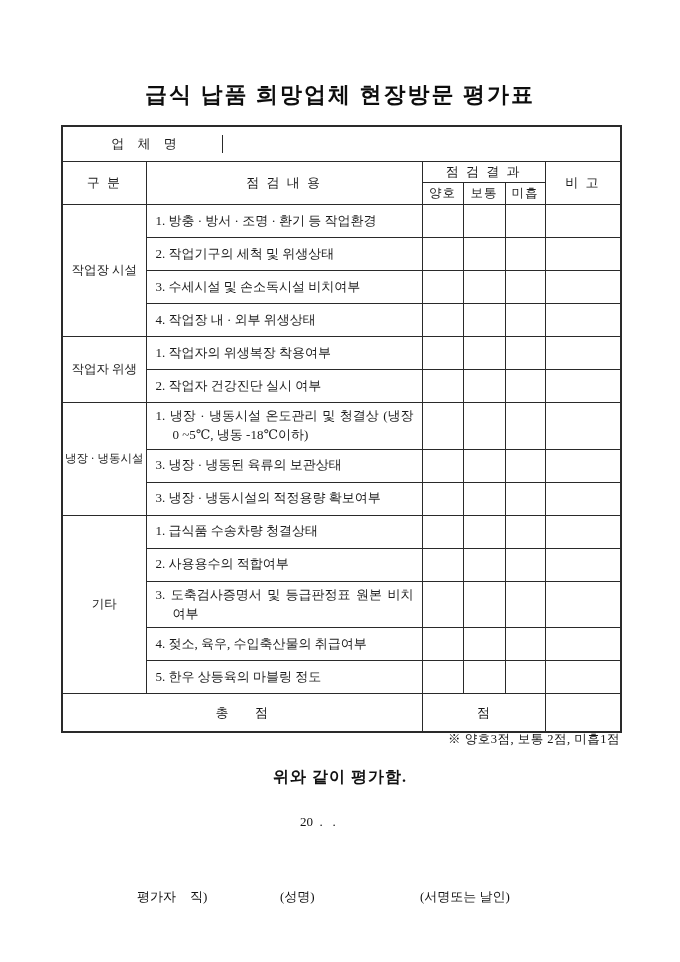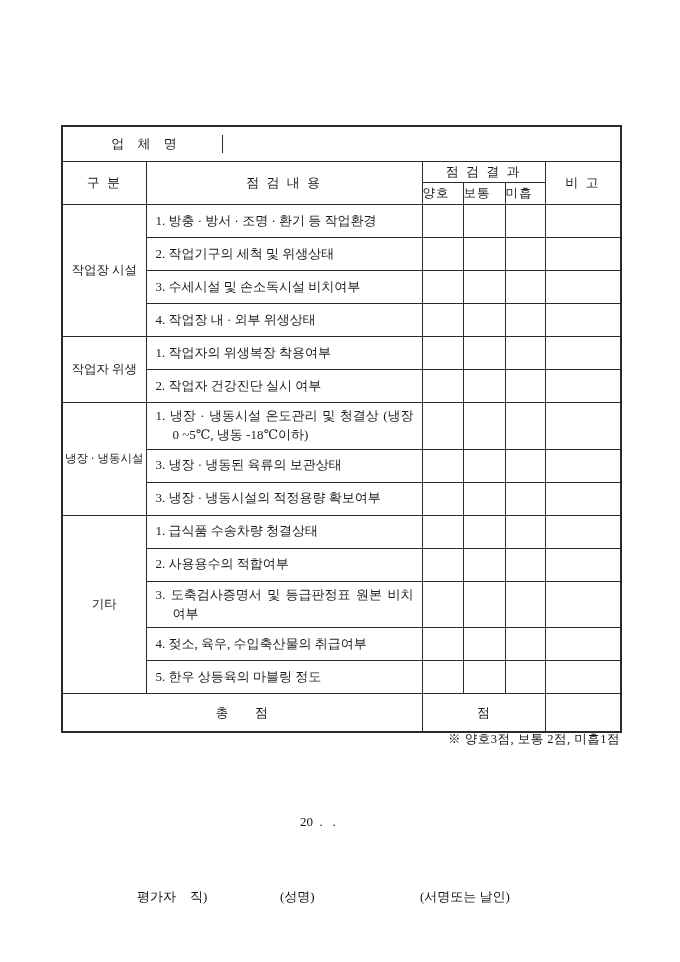--- a/index.html
+++ b/index.html
@@ -54,21 +54,21 @@
     align-items: center;
     justify-content: center;
     letter-spacing: 5px;
   }
   .company-value { flex: 1; }
 
   
   td.hdr { text-align: center; letter-spacing: 2px; }
   tr.hdr-top { height: 21px; }
   tr.hdr-sub { height: 22px; }
-  tr.hdr-sub td { letter-spacing: 1px; font-size: 12.5px; }
+  tr.hdr-sub td { letter-spacing: 1px; text-align: center; font-size: 12.5px; }
 
   
   td.cat {
     text-align: center;
     padding: 8px 1px;
     font-size: 12.5px;
     letter-spacing: 0px;
   }
   td.cat.long { font-size: 11.5px; white-space: nowrap; }
   tr.item-row { height: 33px; }
@@ -121,20 +121,21 @@
   .sig-evaluator { left: 137px; }
   .sig-position  { left: 190px; }
   .sig-name      { left: 280px; }
   .sig-seal      { left: 420px; }
 </style>
 </head>
 <body>
 
 <div class="sheet">
 
+  <div class="title">급식 납품 희망업체 현장방문 평가표</div>
 
   <table class="eval">
     <colgroup>
       <col style="width:84px">
       <col style="width:276px">
       <col style="width:41px">
       <col style="width:42px">
       <col style="width:40px">
       <col style="width:76px">
     </colgroup>
@@ -295,20 +296,21 @@
       <tr class="total-row">
         <td class="total-label" colspan="2">총      점</td>
         <td class="total-score" colspan="3">점</td>
         <td class="note"></td>
       </tr>
     </tbody>
   </table>
 
   <div class="footnote">※ 양호3점, 보통 2점, 미흡1점</div>
 
+  <div class="closing">위와 같이 평가함.</div>
 
   <div class="date-line">20  .   .</div>
 
   <div class="signature">
     <span class="sig-evaluator">평가자</span>
     <span class="sig-position">직)</span>
     <span class="sig-name">(성명)</span>
     <span class="sig-seal">(서명또는 날인)</span>
   </div>
 

